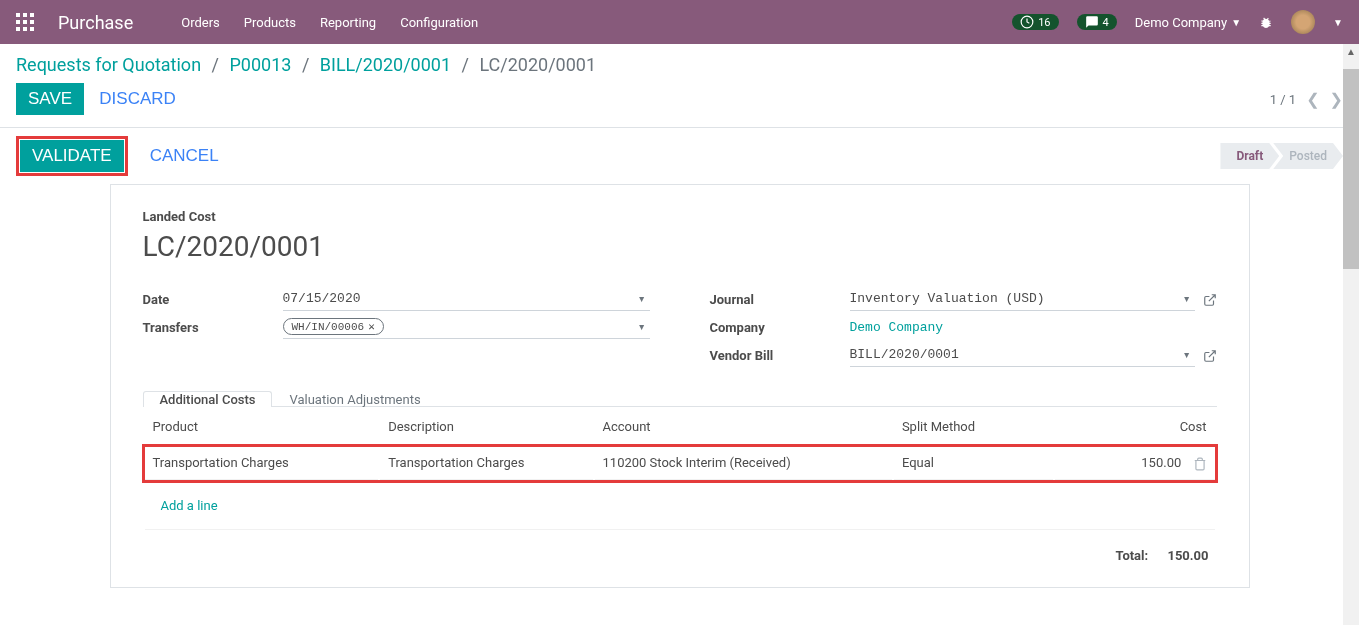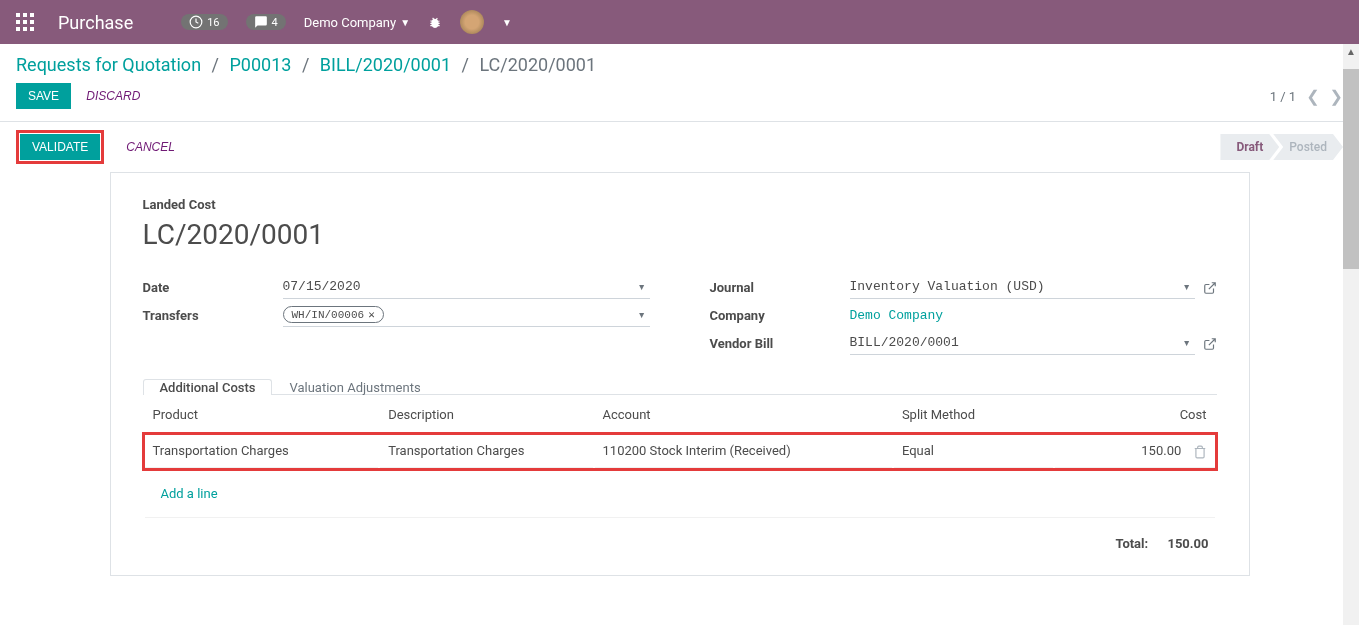--- a/index.html
+++ b/index.html
@@ -4,35 +4,35 @@
 <style>
 * { box-sizing: border-box; margin: 0; padding: 0; }
 body { font-family: -apple-system, BlinkMacSystemFont, "Segoe UI", Roboto, "Helvetica Neue", Arial, sans-serif; font-size: 13px; color: #4c4c4c; background: #fff; width: 1359px; }
 .topbar { background: #875A7B; height: 44px; display: flex; align-items: center; padding: 0 16px; color: #fff; }
 .apps-icon { width: 18px; height: 18px; margin-right: 24px; cursor: pointer; }
 .apps-icon svg { fill: #fff; }
 .app-title { font-size: 18px; font-weight: 400; margin-right: 48px; }
 .nav-menu { display: flex; gap: 24px; flex: 1; }
 .nav-item { cursor: pointer; font-size: 13px; }
 .right-items { display: flex; align-items: center; gap: 18px; }
-.badge-pill { background: #737373; border-radius: 10px; padding: 1px 8px; display: flex; align-items: center; gap: 4px; font-size: 11px; cursor: pointer; }
+.badge-pill { background: #14532d; border-radius: 10px; padding: 1px 8px; display: flex; align-items: center; gap: 4px; font-size: 11px; cursor: pointer; }
 .company-name { cursor: pointer; display: flex; align-items: center; gap: 4px; }
 .avatar { width: 24px; height: 24px; border-radius: 50%; background: radial-gradient(circle, #d4a574 40%, #8b6f47 100%); cursor: pointer; }
 .caret-down { font-size: 10px; }
 
 .breadcrumb-bar { padding: 10px 16px 0; display: flex; align-items: center; }
 .breadcrumb { font-size: 18px; color: #00A09D; }
 .breadcrumb a { color: #00A09D; text-decoration: none; cursor: pointer; }
 .breadcrumb .sep { color: #6c757d; margin: 0 6px; }
 .breadcrumb .current { color: #6c757d; }
 
 .action-bar { padding: 8px 16px 12px; display: flex; align-items: center; justify-content: space-between; border-bottom: 1px solid #dee2e6; }
-.btn { border: none; padding: 6px 12px; font-size: 12px; font-weight: 500; cursor: pointer; text-transform: uppercase; }
+.btn { border: none; padding: 6px 12px; font-size: 17px; font-weight: 500; cursor: pointer; text-transform: uppercase; }
 .btn-primary { background: #00A09D; color: #fff; }
-.btn-link { background: transparent; color: #701a75; font-style: italic; }
+.btn-link { background: transparent; color: #3b82f6; }
 .pager { display: flex; align-items: center; gap: 10px; color: #6c757d; }
 .pager-arrow { cursor: pointer; color: #adb5bd; font-size: 16px; }
 
 .status-bar { padding: 8px 16px; display: flex; justify-content: space-between; align-items: center; }
 .status-left { display: flex; gap: 10px; }
 .validate-highlight { border: 3px solid #e43b3b; padding: 1px; display: inline-block; }
 .status-right { display: flex; }
 .status-step { padding: 6px 16px; font-size: 12px; font-weight: 500; color: #adb5bd; position: relative; background: #e9ecef; clip-path: polygon(0 0, calc(100% - 10px) 0, 100% 50%, calc(100% - 10px) 100%, 0 100%, 10px 50%); margin-left: -6px; }
 .status-step:first-child { clip-path: polygon(0 0, calc(100% - 10px) 0, 100% 50%, calc(100% - 10px) 100%, 0 100%); margin-left: 0; }
 .status-step.active { color: #875A7B; font-weight: 700; }
@@ -84,20 +84,26 @@
         <rect x="14" y="0" width="4" height="4"></rect>
         <rect x="0" y="7" width="4" height="4"></rect>
         <rect x="7" y="7" width="4" height="4"></rect>
         <rect x="14" y="7" width="4" height="4"></rect>
         <rect x="0" y="14" width="4" height="4"></rect>
         <rect x="7" y="14" width="4" height="4"></rect>
         <rect x="14" y="14" width="4" height="4"></rect>
       </svg>
   </span>
   <span class="app-title">Purchase</span>
+  <div class="nav-menu">
+    <span class="nav-item">Orders</span>
+    <span class="nav-item">Products</span>
+    <span class="nav-item">Reporting</span>
+    <span class="nav-item">Configuration</span>
+  </div>
   <div class="right-items">
     <span class="badge-pill">
       <svg class="icon-sm" viewBox="0 0 24 24" fill="#fff">
           <circle cx="12" cy="12" r="10" fill="none" stroke="#fff" stroke-width="2"></circle>
           <path d="M12 6v6l4 2" stroke="#fff" stroke-width="2" fill="none"></path>
         </svg>
       <span>16</span>
     </span>
     <span class="badge-pill">
       <svg class="icon-sm" viewBox="0 0 24 24" fill="#fff">

